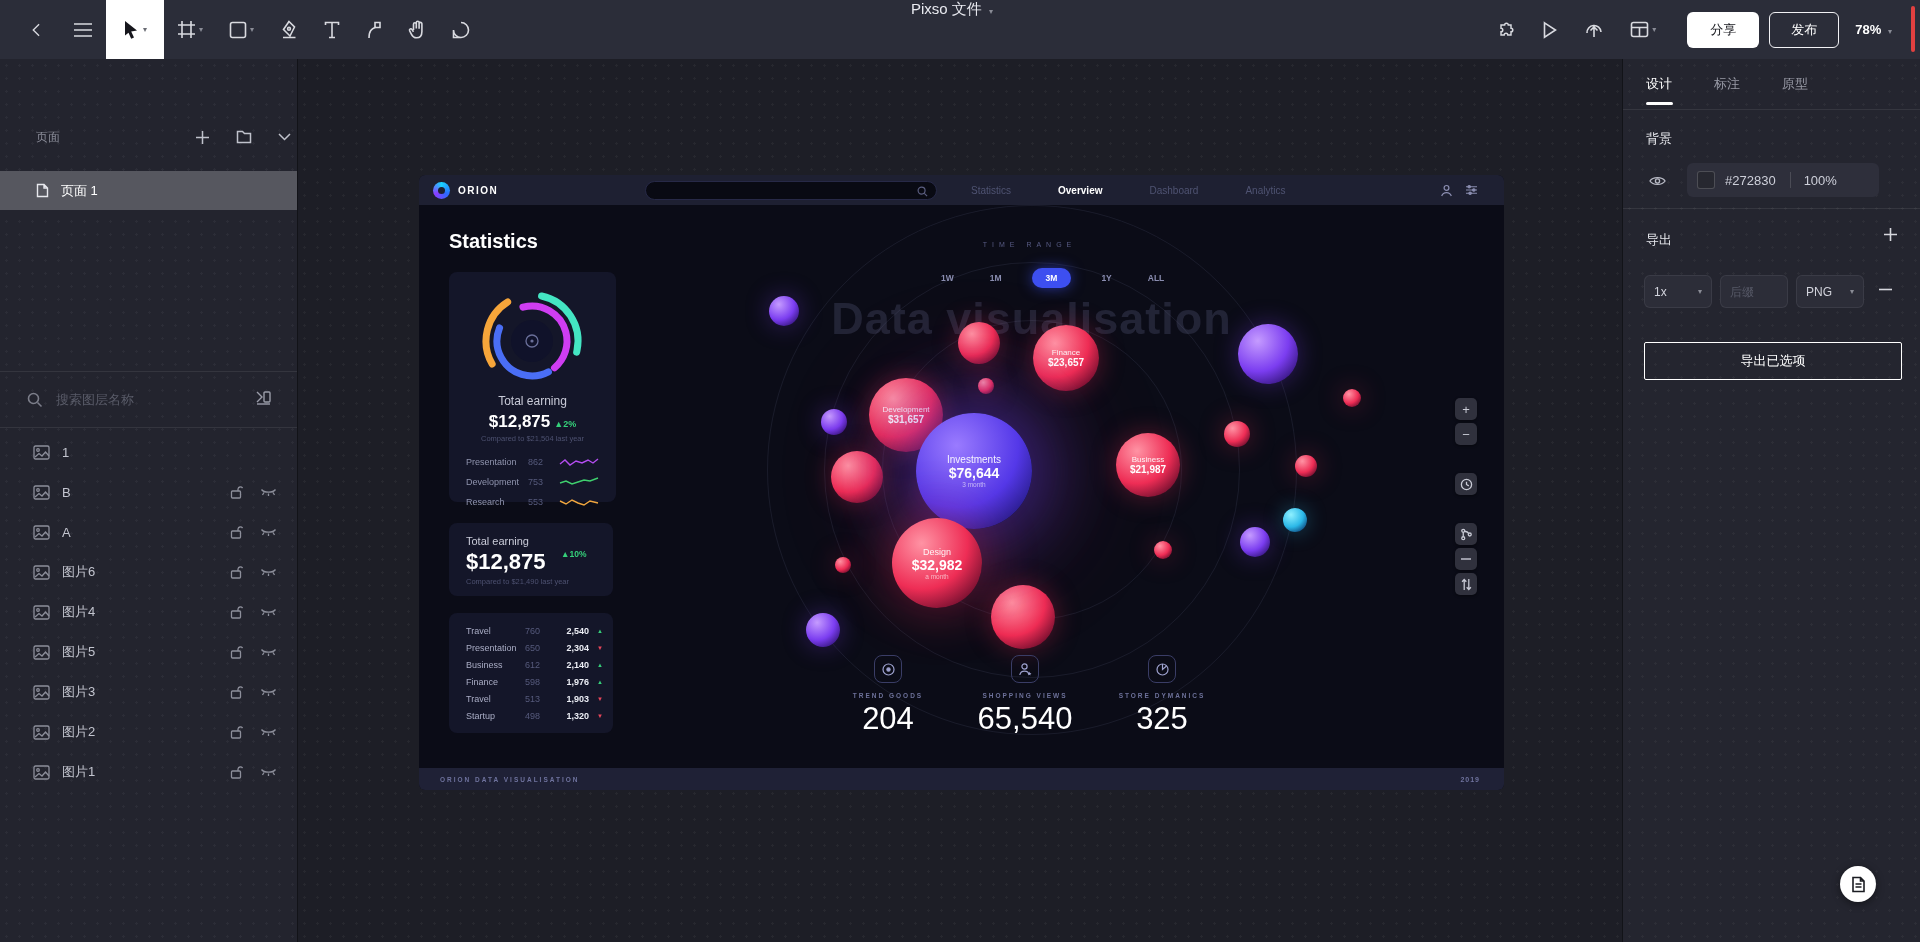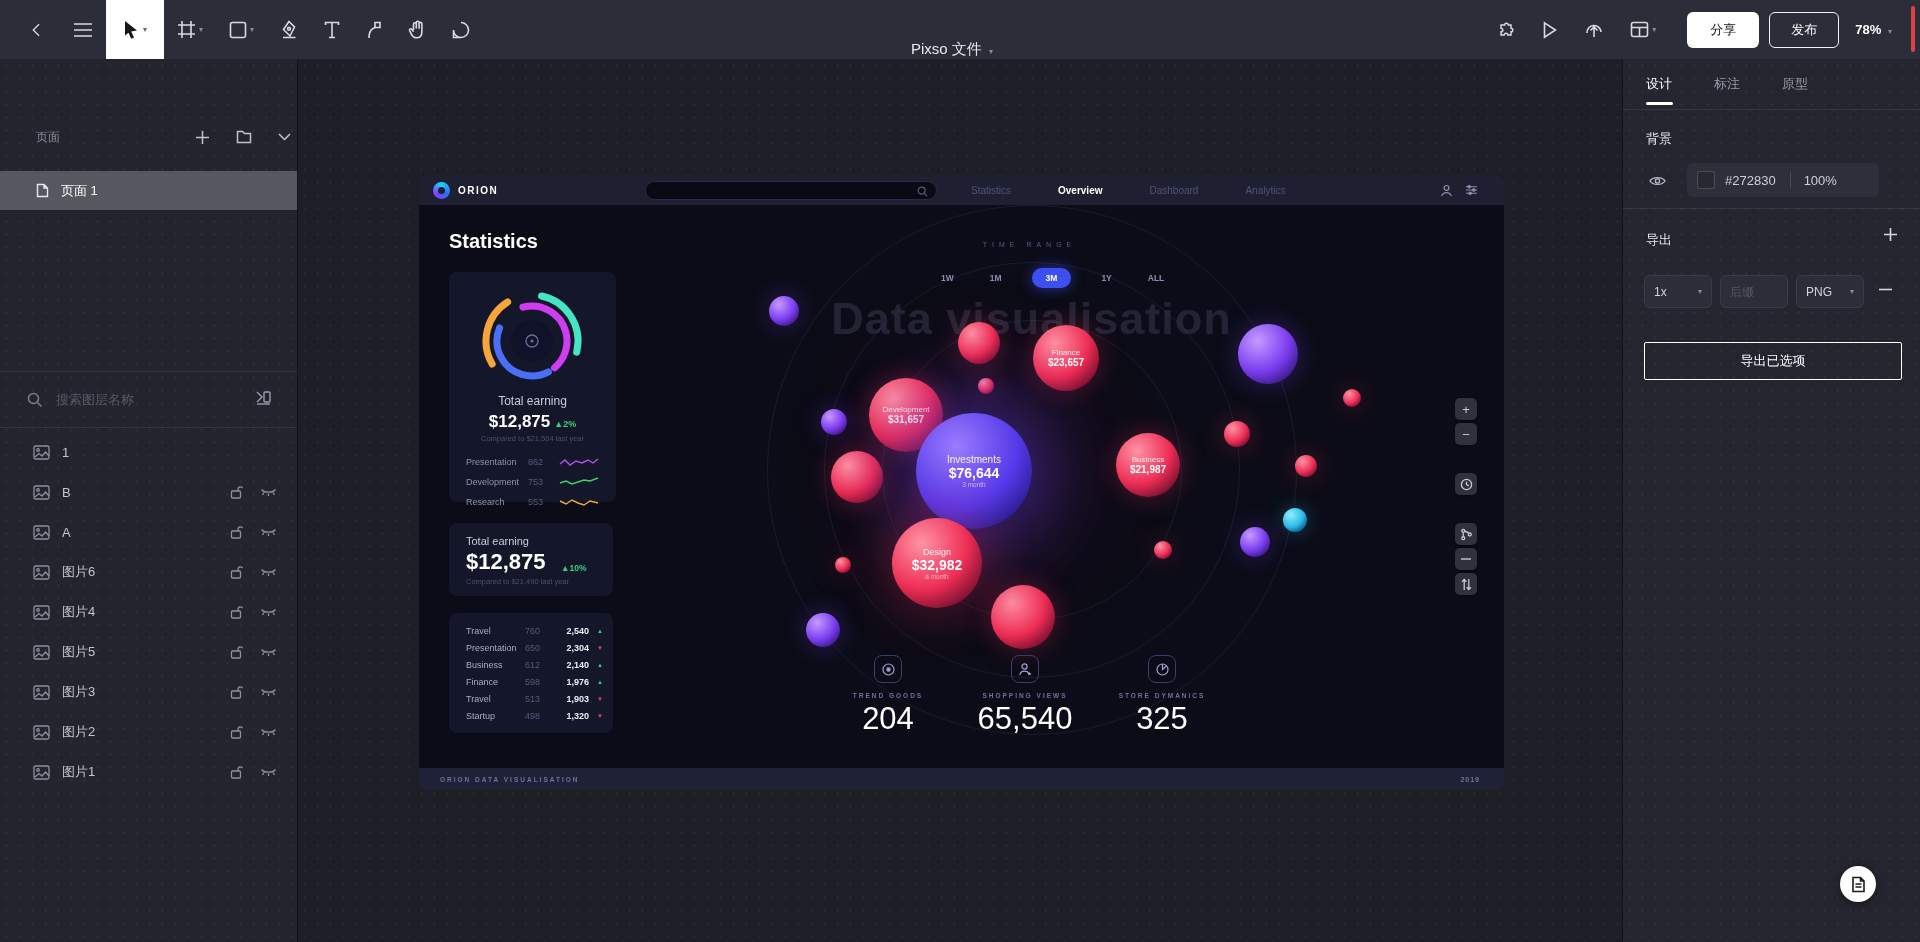--- a/index.html
+++ b/index.html
@@ -10,21 +10,21 @@
   
   .toolbar { position:absolute; left:0; top:0; width:1920px; height:59px; background:#2b2d39;
     display:flex; align-items:center; z-index:50; }
   .tb-left { display:flex; align-items:center; height:100%; padding-left:14px; }
   .tb-btn { display:flex; align-items:center; justify-content:center; height:100%; padding:0 13px; cursor:pointer; }
   .tb-btn svg { stroke:#d9dae0; fill:none; stroke-width:1.6; }
   .tb-caret { color:#8a8c96; font-size:8px; margin-left:3px; }
   .tool-active { background:#ffffff; width:58px; height:59px; display:flex; align-items:center; justify-content:center; }
   .tool-active svg { fill:#16161c; stroke:none; }
   .tool-active .tb-caret { color:#6a6c74; }
-  .tb-title { position:absolute; left:0; right:16px; top:0; height:59px; display:flex; align-items:flex-end; justify-content:center;
+  .tb-title { position:absolute; left:0; right:16px; top:0; height:59px; display:flex; align-items:flex-start; justify-content:center;
     color:#e9eaf0; font-size:15px; pointer-events:none; }
   .tb-title span { pointer-events:auto; cursor:pointer; }
   .tb-right { position:absolute; right:0; top:0; height:59px; display:flex; align-items:center; padding-right:28px; }
   .btn-share { background:#ffffff; color:#17181e; font-size:13px; border-radius:6px; width:72px; height:36px;
     display:flex; align-items:center; justify-content:center; margin-left:18px; cursor:pointer; }
   .btn-publish { background:transparent; color:#ffffff; font-size:13px; border:1px solid #f2f2f5; border-radius:6px;
     width:70px; height:36px; display:flex; align-items:center; justify-content:center; margin-left:10px; cursor:pointer; }
   .zoom-box { color:#ffffff; font-size:13px; font-weight:bold; margin-left:16px; cursor:pointer; }
   .red-strip { position:absolute; right:5px; top:6px; width:4px; height:46px; background:#e14040; border-radius:2px; }
 
@@ -131,21 +131,21 @@
   .cd-compare { position:absolute; left:0; top:162px; width:100%; text-align:center; color:#4d5170; font-size:7.5px; }
   .cd-rows { position:absolute; left:17px; top:180px; width:133px; }
   .cd-row { display:flex; align-items:center; height:20px; }
   .cd-row-name { color:#8f93ad; font-size:9px; width:62px; }
   .cd-row-val { color:#565a7c; font-size:9px; width:26px; }
   .cd-row svg { margin-left:5px; }
 
   .card-earning { left:30px; top:348px; width:164px; height:73px; }
   .ce-title { position:absolute; left:17px; top:12px; color:#c9cbd8; font-size:11px; }
   .ce-value { position:absolute; left:17px; top:26px; color:#ffffff; font-size:22px; font-weight:bold; }
-  .ce-change { position:absolute; left:112px; top:40px; color:#35d07a; font-size:8.5px; font-weight:bold; }
+  .ce-change { position:absolute; left:112px; top:26px; color:#35d07a; font-size:8.5px; font-weight:bold; }
   .ce-compare { position:absolute; left:17px; top:54px; color:#4d5170; font-size:7.5px; }
 
   .card-table { left:30px; top:438px; width:164px; height:120px; padding:9px 0; display:flex; flex-direction:column; justify-content:space-between; }
   .tbl-row { display:flex; align-items:center; height:17px; position:relative; }
   .tbl-name { color:#a9acc4; font-size:9px; margin-left:17px; }
   .tbl-count { position:absolute; left:76px; width:24px; color:#565a7c; font-size:9px; }
   .tbl-amount { position:absolute; left:104px; width:36px; text-align:right; color:#eceef5; font-size:9px; font-weight:bold; }
   .tbl-arrow { position:absolute; left:148px; font-size:6px; }
   .tbl-arrow.up { color:#35d07a; } .tbl-arrow.down { color:#e8465a; }
 

